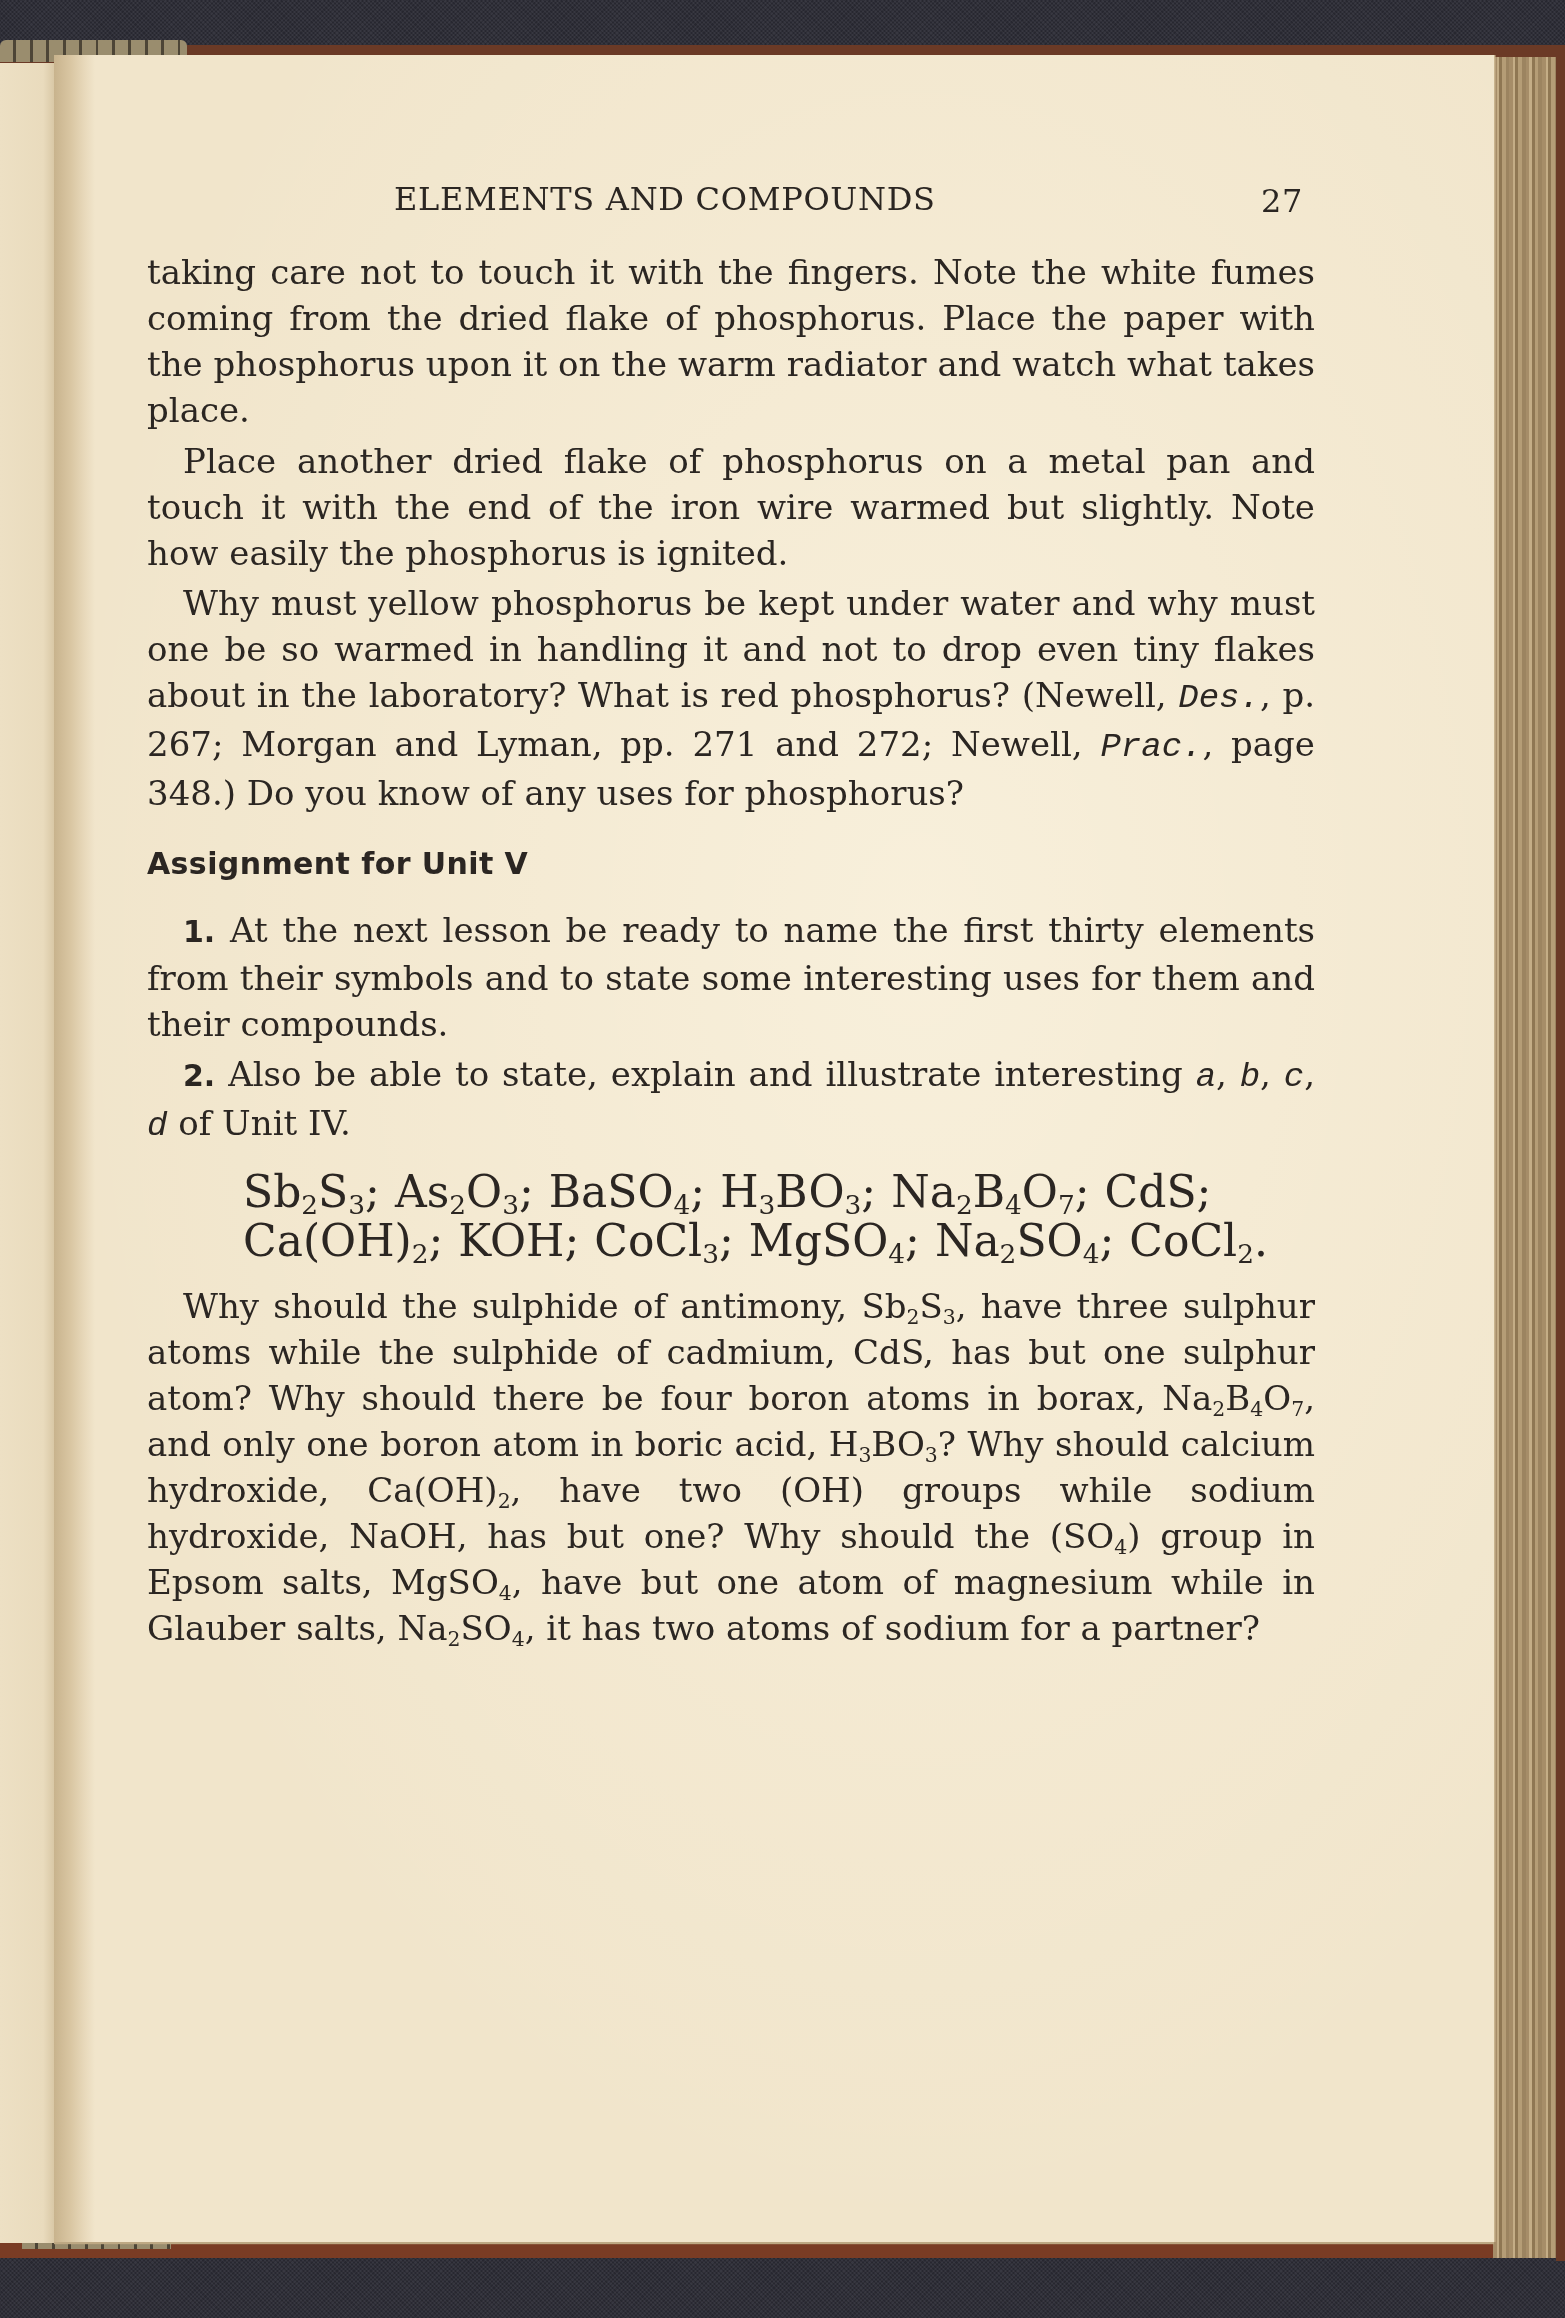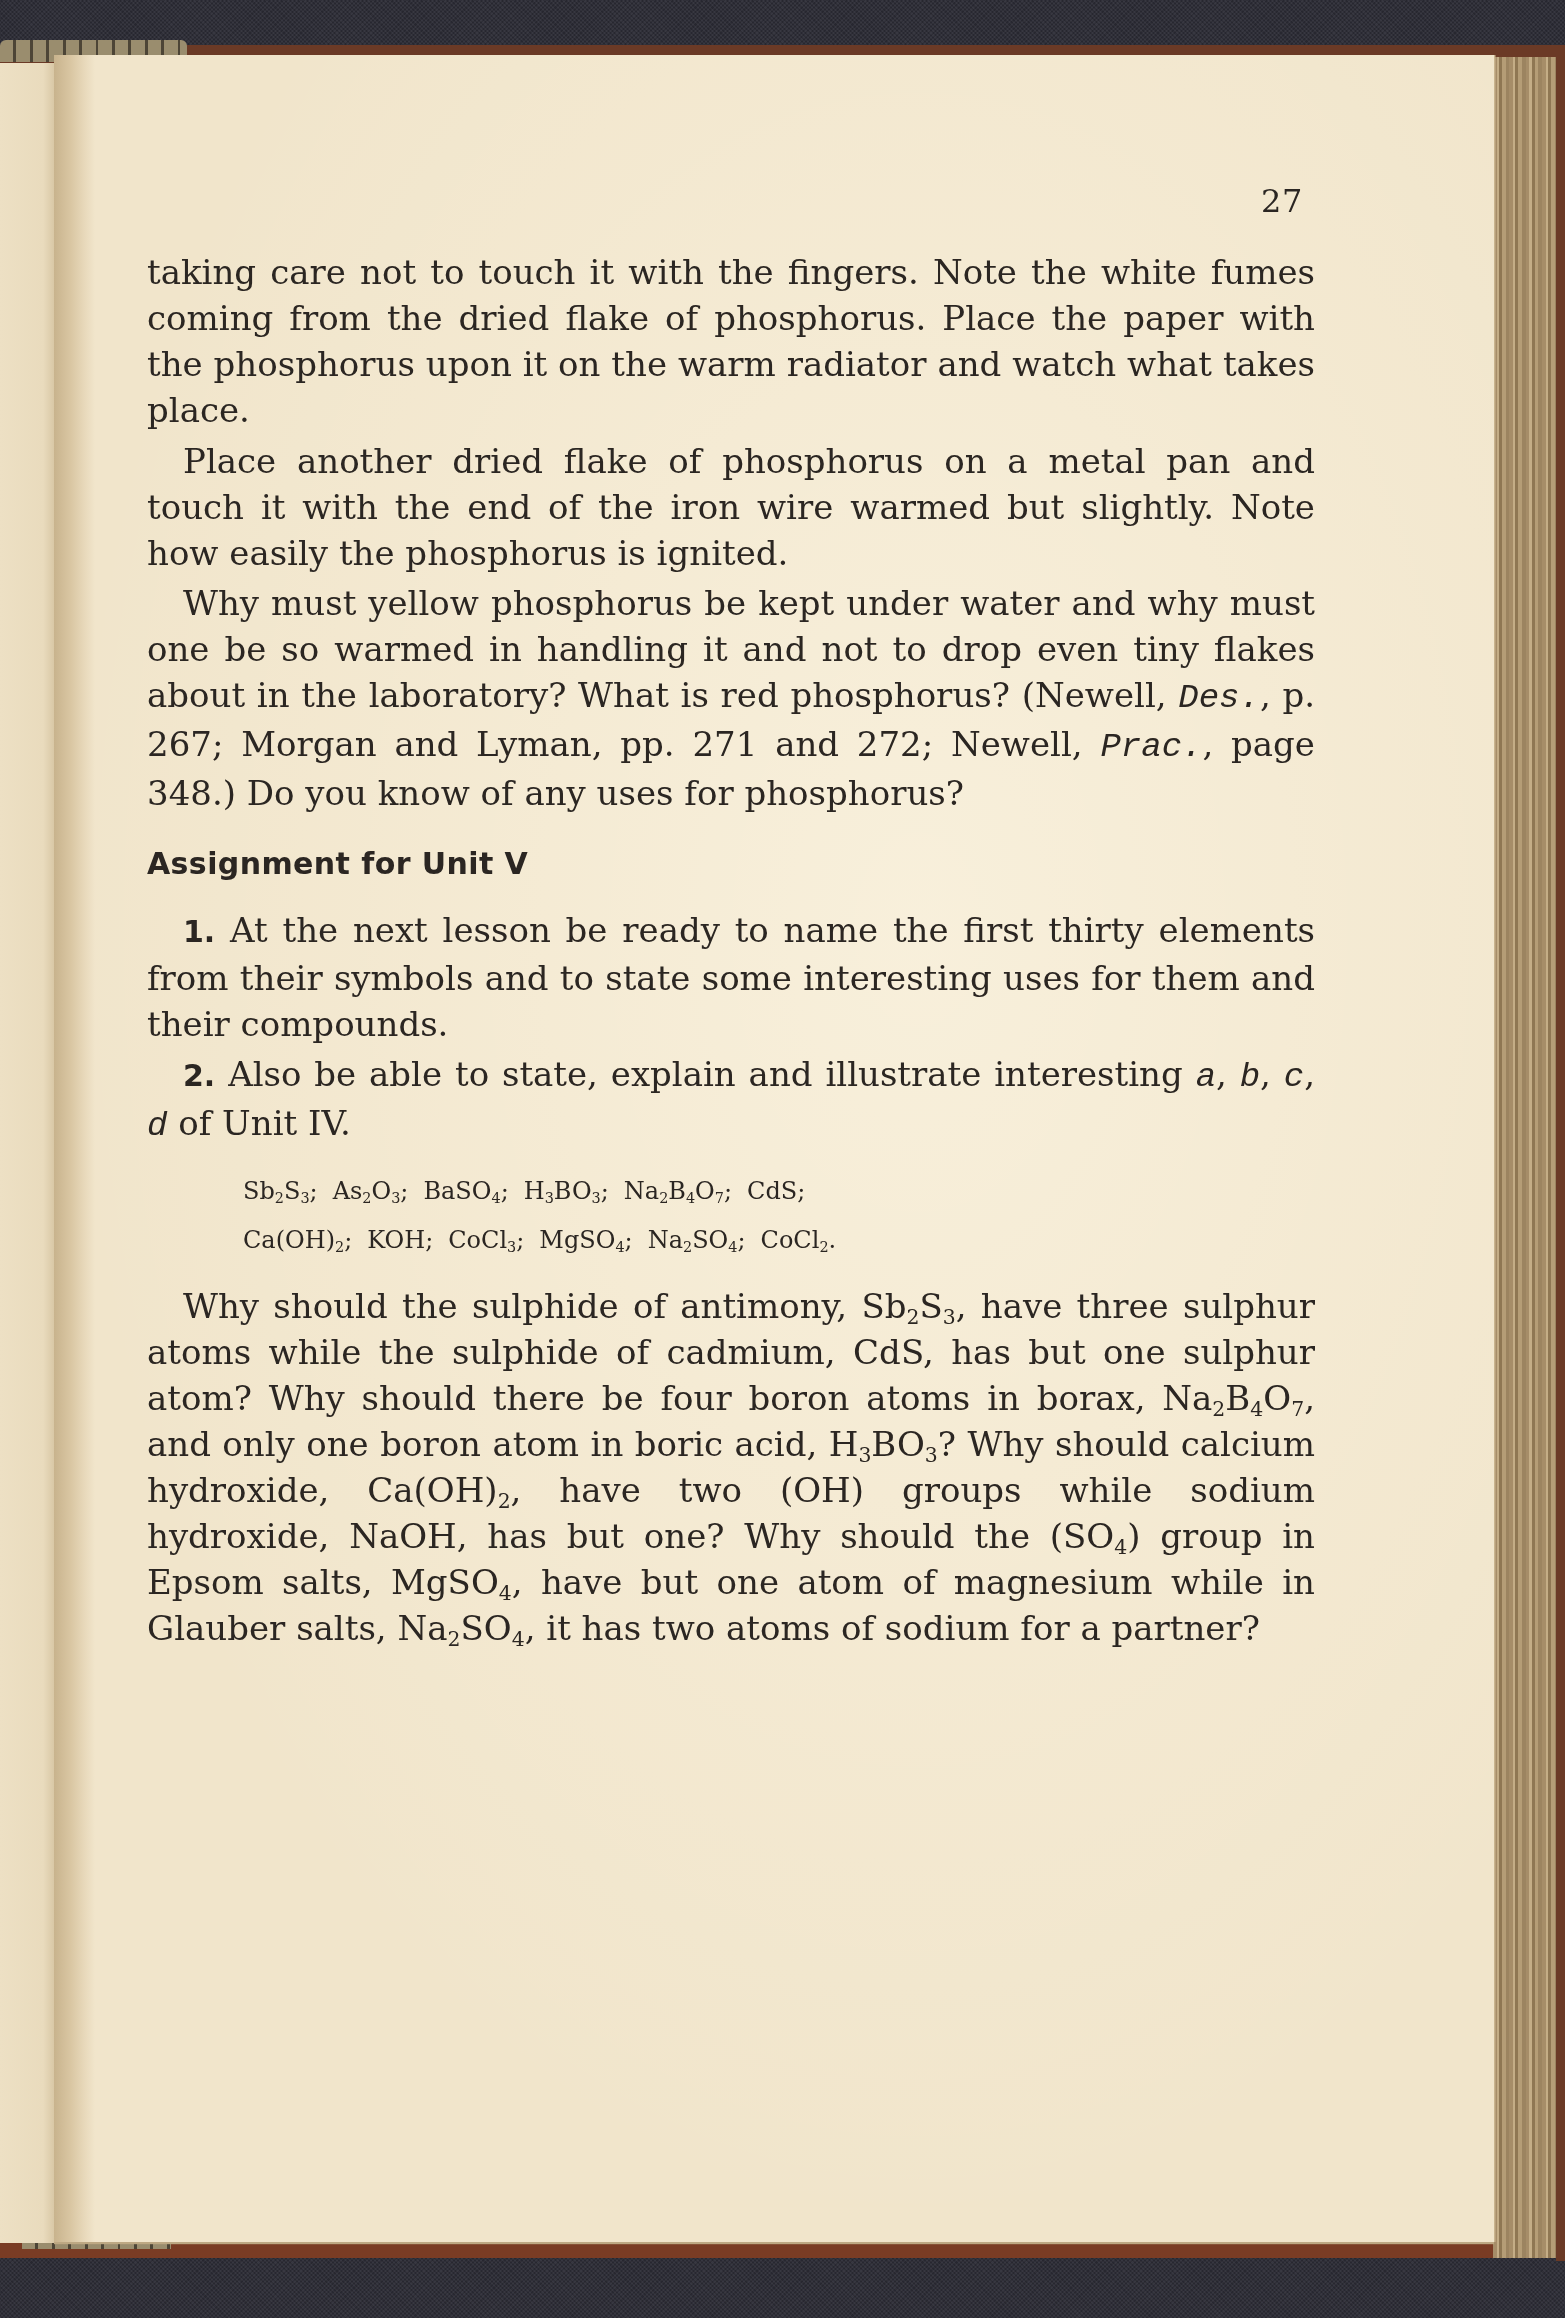--- a/index.html
+++ b/index.html
@@ -69,21 +69,21 @@
   p { margin: 0; text-align: justify; }
   p.indent { text-indent: 36px; }
   .heading {
     text-align: left; font-weight: bold; font-size: 30px;
     font-family: "DejaVu Sans", "Liberation Sans", sans-serif;
     margin: 25.4px 0 19.4px 0; letter-spacing: 0.4px;
   }
   .heading.unit { margin: 16.4px 0 22.4px 0; letter-spacing: 1.5px; }
   .num { font-weight: bold; font-family: "DejaVu Sans", "Liberation Sans", sans-serif; font-size: 30px; }
   em { font-style: italic; font-family: Liberation Mono, monospace; }
-  .formulas { margin: 18px 0 18px 96px; font-size: 24px; line-height: 49px; }
+  .formulas { margin: 18px 0 18px 96px; font-size: 44px; line-height: 49px; }
   .formula-line span.sep { margin-right: 15px; }
   sub { font-size: 0.6em; vertical-align: -0.28em; line-height: 0; }
   .p-gap { margin-top: 4.5px; }
 </style>
 </head>
 <body>
 
 <div class="cloth"></div>
 <div class="board-top"></div>
 <div class="board-bottom"></div>
@@ -92,20 +92,21 @@
 <div class="headband-bottom"></div>
 <div class="left-page"></div>
 <div class="fore-edge"></div>
 
 <div class="page">
   <div class="gutter"></div>
 </div>
 
 <div class="content">
   <div class="running-head">
+    <span class="title">ELEMENTS AND COMPOUNDS</span>
     <span class="pageno">27</span>
   </div>
 
   <p>taking care not to touch it with the fingers.  Note the white fumes coming from the dried flake of phosphorus.  Place the paper with the phosphorus upon it on the warm radiator and watch what takes place.</p>
   <p class="indent p-gap">Place another dried flake of phosphorus on a metal pan and touch it with the end of the iron wire warmed but slightly.  Note how easily the phosphorus is ignited.</p>
   <p class="indent p-gap"><span>Why must yellow phosphorus be kept under water and why must one be so warmed in handling it and not to drop even tiny flakes about in the laboratory?  What is red phosphorus?  (Newell, </span><em>Des.</em><span>, p. 267; Morgan and Lyman, pp. 271 and 272; Newell, </span><em>Prac.</em><span>, page 348.)  Do you know of any uses for phosphorus?</span></p>
 
   <div class="heading">Assignment for Unit V</div>
 
   <p class="indent"><span class="num">1.</span> <span>At the next lesson be ready to name the first thirty elements from their symbols and to state some interesting uses for them and their compounds.</span></p>

